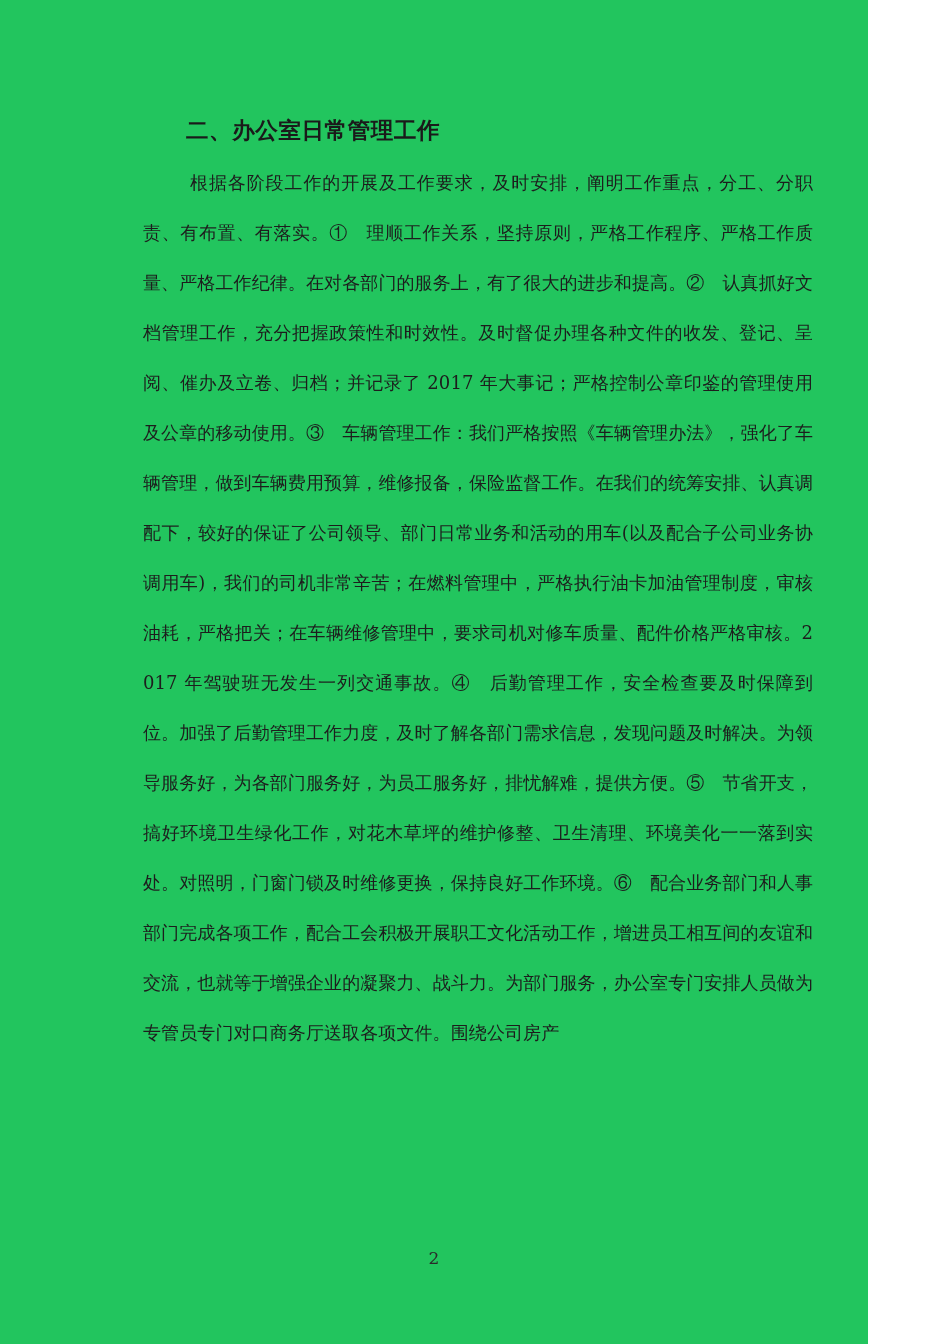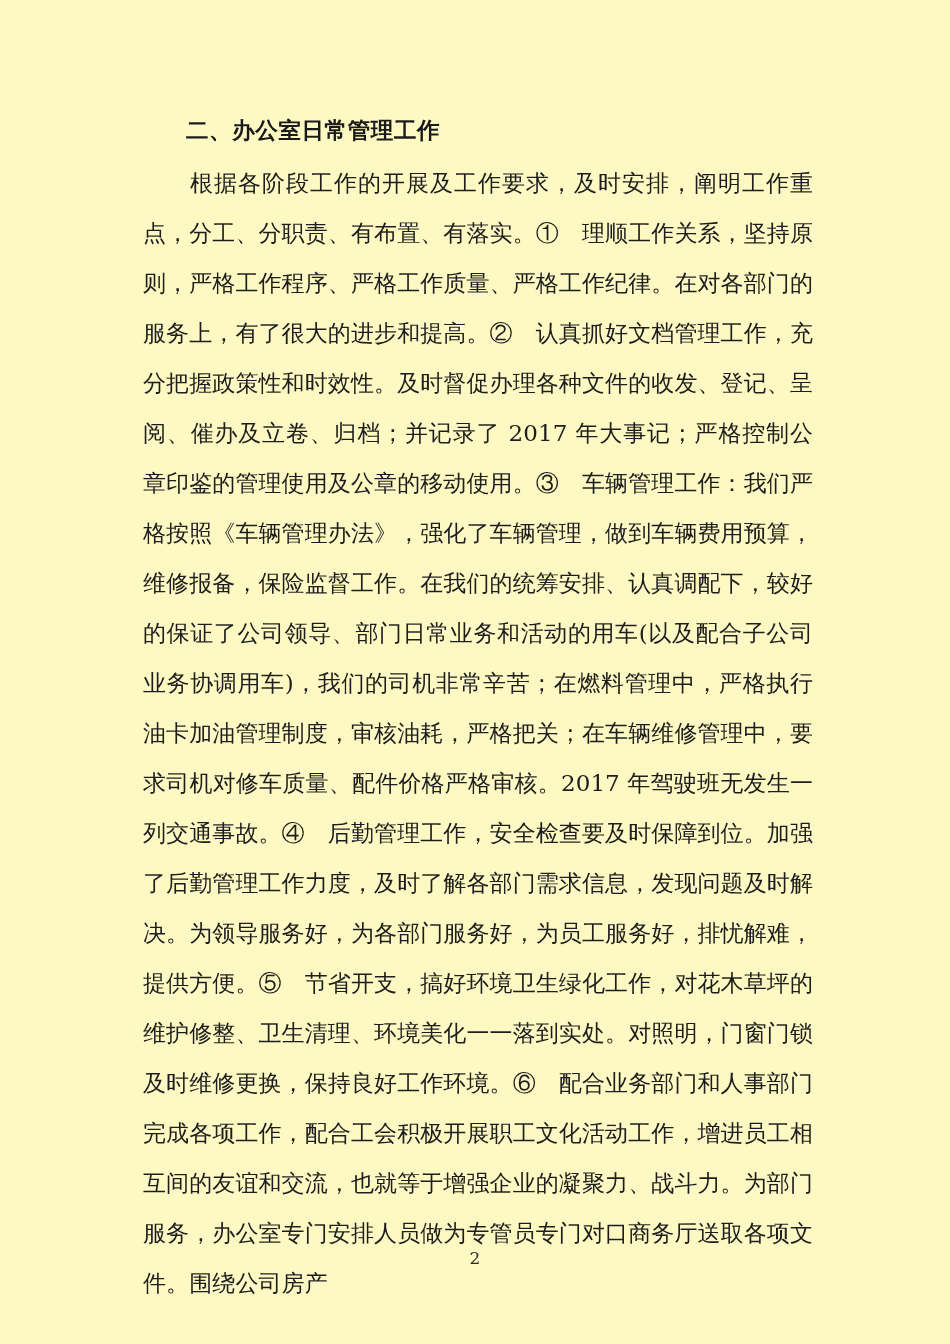--- a/index.html
+++ b/index.html
@@ -2,23 +2,23 @@
 <html><head>
 <meta charset="utf-8">
 <style>
   html, body {
     margin: 0;
     padding: 0;
     background: #ffffff;
   }
   .page {
     position: relative;
-    width: 950px;
+    width: 868px;
     height: 1344px;
-    background: #fef9c3;
+    background: #22c55e;
     overflow: hidden;
     box-sizing: border-box;
   }
   .content {
     position: absolute;
     left: 143px;
     top: 108px;
     width: 670px;
   }
   .doc-heading {
@@ -27,21 +27,21 @@
     font-size: 22.5px;
     line-height: 44px;
     color: #1a1a1a;
     letter-spacing: 0.6px;
     margin: 0 0 6px 0;
     padding-left: 43px;
     white-space: pre;
   }
   .doc-para {
     font-family: "DejaVu Serif", "Liberation Serif", serif;
-    font-size: 23px;
+    font-size: 18px;
     line-height: 50px;
     color: #1d1d1d;
     margin: 0;
     text-align: justify;
     text-justify: inter-character;
     text-indent: 47px;
     word-break: break-all;
     letter-spacing: 0.1px;
   }
   .page-number {

